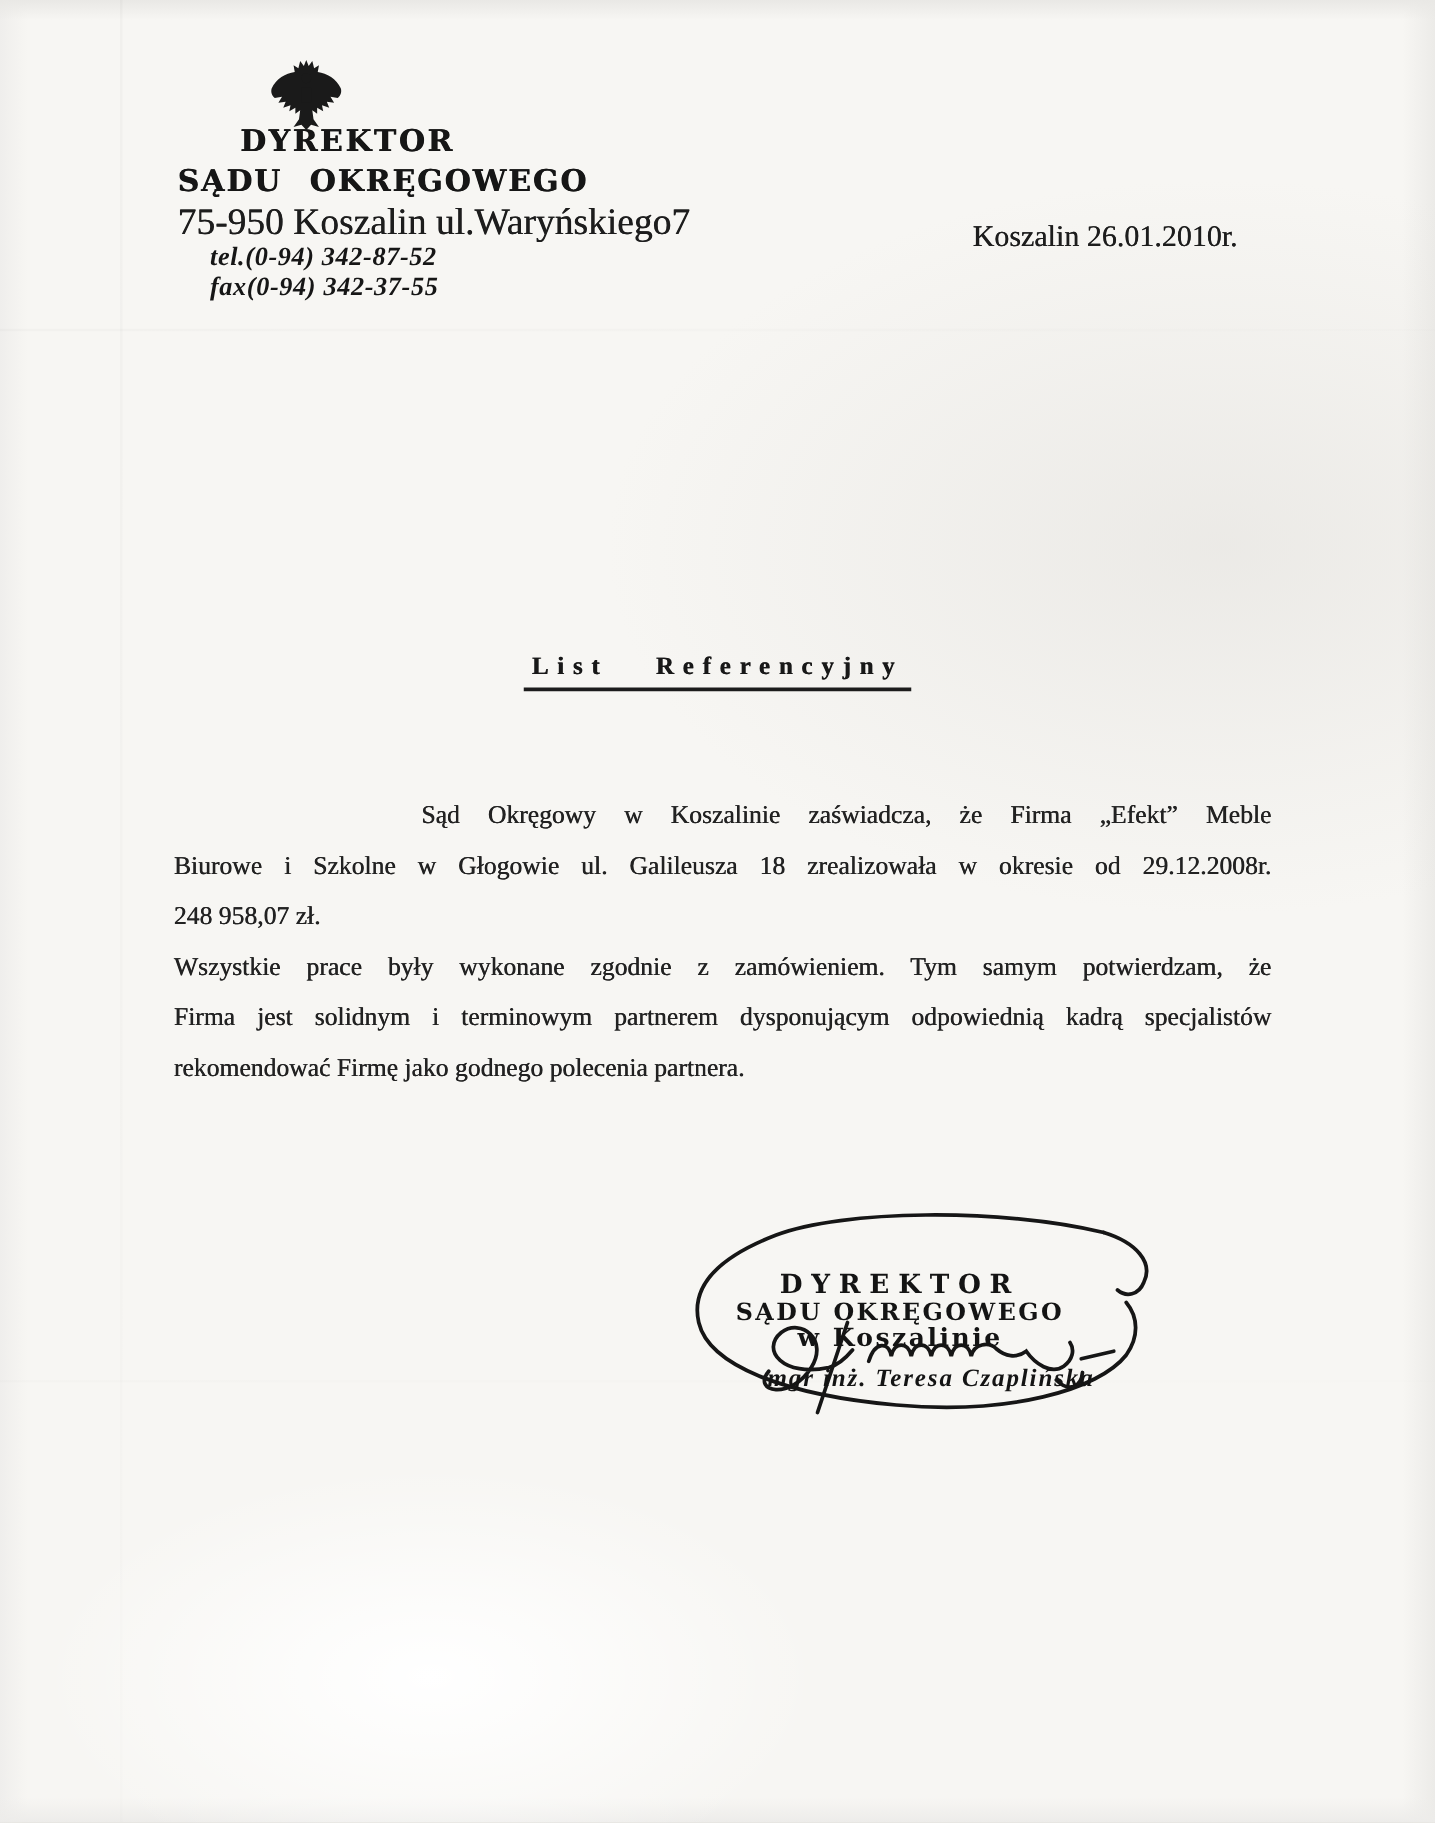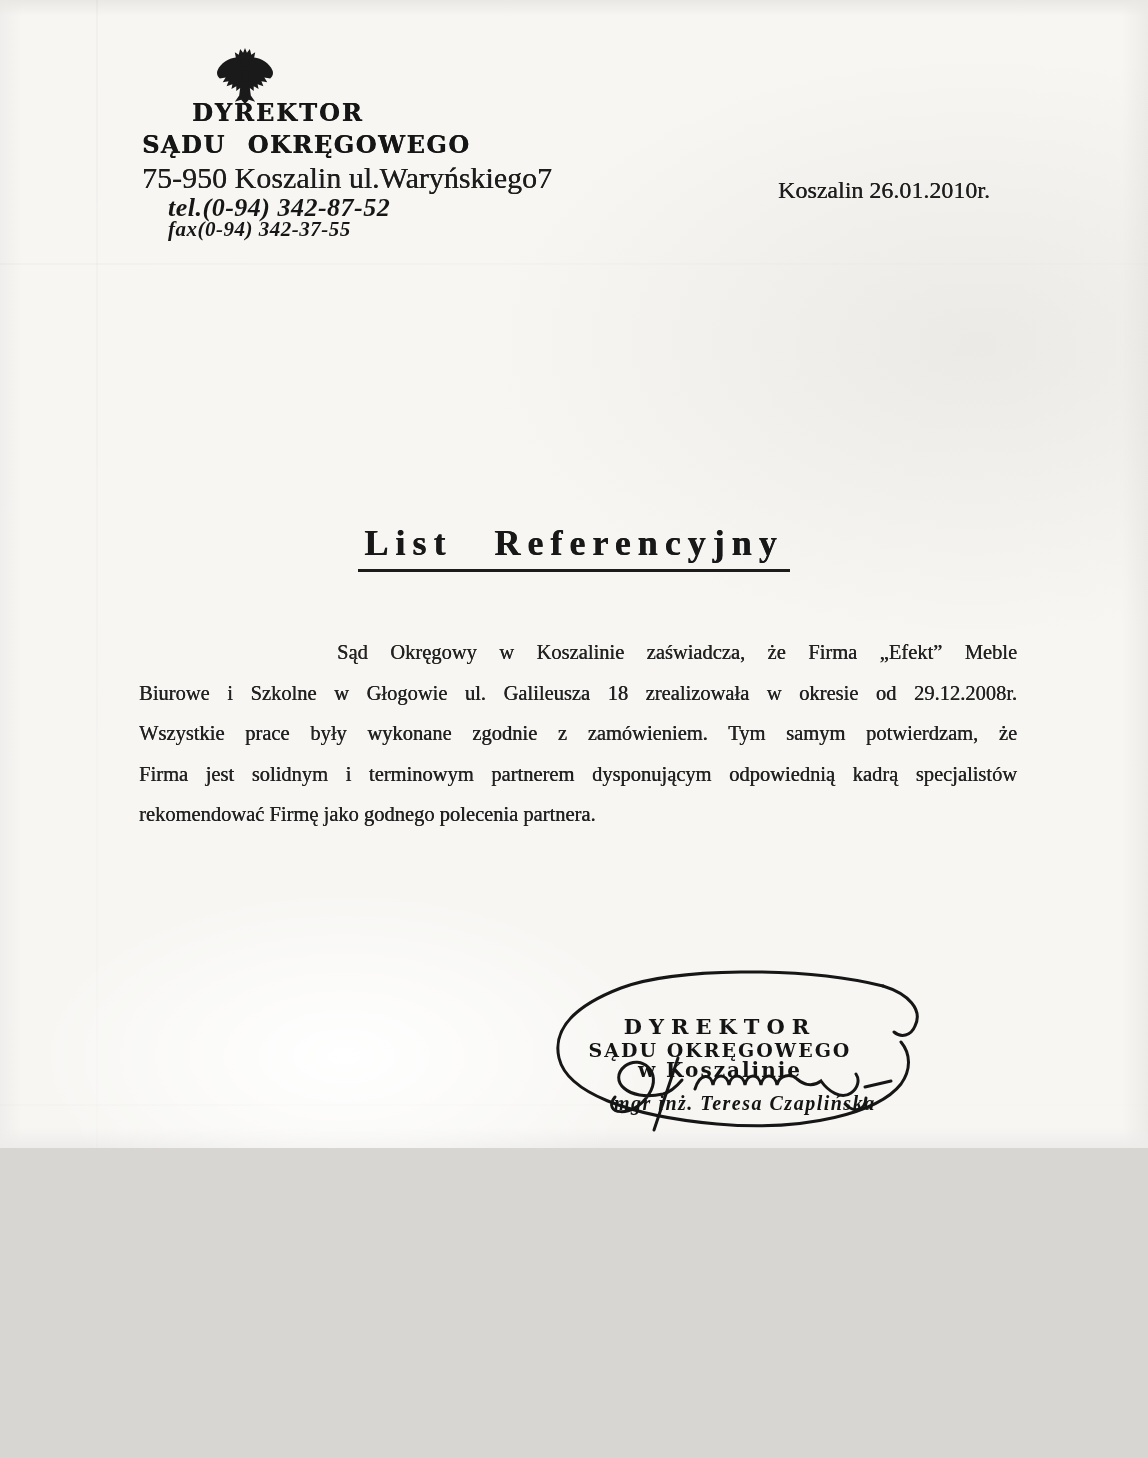--- a/index.html
+++ b/index.html
@@ -1,18 +1,18 @@
 <!DOCTYPE html>
 <html><head>
 <meta charset="utf-8">
 <style>
   html,body{margin:0;padding:0;background:#d8d6d2;}
   .scan{
     position:relative;
-    width:1148px;height:1148px;
+    width:1148px;height:1458px;
     margin:0 auto;
     overflow:hidden;
     font-family:"Liberation Serif", serif;
     color:#232323;
     background:
       radial-gradient(ellipse 480px 260px at 30% 92%, #ffffff 0%, rgba(255,255,255,0) 65%),
       radial-gradient(ellipse 700px 420px at 85% 30%, rgba(226,224,220,.55) 0%, rgba(226,224,220,0) 70%),
       linear-gradient(180deg, #e9e8e5 0px, rgba(233,232,229,0) 16px),
       linear-gradient(0deg, #edecea 0px, rgba(237,236,234,0) 20px),
       linear-gradient(270deg, #ecebe8 0px, rgba(236,235,232,0) 26px),
@@ -22,27 +22,27 @@
   .crease-v{position:absolute;top:0;bottom:0;width:2px;background:linear-gradient(180deg,rgba(0,0,0,.05),rgba(0,0,0,.015));opacity:.5;}
   .crease-h{position:absolute;left:0;right:0;height:2px;background:linear-gradient(90deg,rgba(0,0,0,.04),rgba(0,0,0,.01));opacity:.55;}
 
   
   .emblem{position:absolute;left:214px;top:44px;width:62px;height:64px;}
   .lh-line1{position:absolute;left:192px;top:98px;font-size:24px;font-weight:bold;letter-spacing:2px;
             font-family:"DejaVu Serif", serif;text-shadow:.4px 0 0 currentColor;color:#161616;}
   .lh-line2{position:absolute;left:142px;top:130px;font-size:24px;font-weight:bold;letter-spacing:1.5px;word-spacing:12px;
             font-family:"DejaVu Serif", serif;text-shadow:.4px 0 0 currentColor;color:#161616;}
   .lh-addr{position:absolute;left:142px;top:161px;font-size:30px;color:#1d1d1d;text-shadow:.3px 0 0 currentColor;text-align:right;}
-  .lh-tel{position:absolute;left:168px;top:193px;font-size:26px;font-weight:bold;font-style:italic;color:#161616;letter-spacing:.5px;text-align:right;}
+  .lh-tel{position:absolute;left:168px;top:193px;font-size:21px;font-weight:bold;font-style:italic;color:#161616;letter-spacing:.5px;text-align:right;}
   .lh-fax{position:absolute;left:168px;top:217px;font-size:21px;font-weight:bold;font-style:italic;color:#161616;letter-spacing:.5px;}
   .dateline{position:absolute;left:778px;top:177px;font-size:24px;color:#1d1d1d;text-shadow:.3px 0 0 currentColor;}
 
   
   .doc-title{position:absolute;left:0;top:522px;width:100%;text-align:center;}
-  .doc-title span{display:inline-block;font-size:36px;font-weight:bold;letter-spacing:7px;word-spacing:26px;
+  .doc-title span{display:inline-block;font-size:20px;font-weight:bold;letter-spacing:7px;word-spacing:26px;
             color:#181818;border-bottom:3px solid #1c1c1c;padding:0 6px 5px 6px;text-shadow:.4px 0 0 currentColor;}
 
   
   .body-text{position:absolute;left:139px;top:632px;width:878px;font-size:20.5px;line-height:40.6px;
              color:#222;text-shadow:.35px 0 0 currentColor;}
   .bline{text-align:justify;text-align-last:justify;white-space:nowrap;}
   .bline.first{padding-left:198px;}
   .bline.last{text-align-last:left;white-space:normal;}
 
   
@@ -87,20 +87,21 @@
   <div class="dateline">Koszalin 26.01.2010r.</div>
 
   <div class="doc-title">
     <span>List Referencyjny</span>
   </div>
 
   <div class="body-text">
     <div>
       <div class="bline first">Sąd Okręgowy w Koszalinie zaświadcza, że Firma „Efekt” Meble</div>
       <div class="bline">Biurowe i Szkolne w Głogowie ul. Galileusza 18 zrealizowała w okresie od 29.12.2008r.</div>
+      <div class="bline last">248 958,07 zł.</div>
     </div>
     <div>
       <div class="bline">Wszystkie prace były wykonane zgodnie z zamówieniem. Tym samym potwierdzam, że</div>
       <div class="bline">Firma jest solidnym i terminowym partnerem dysponującym odpowiednią kadrą specjalistów</div>
       <div class="bline last">rekomendować Firmę jako godnego polecenia partnera.</div>
     </div>
   </div>
 
   <div>
     <svg class="sig-svg" viewBox="0 0 460 200">

